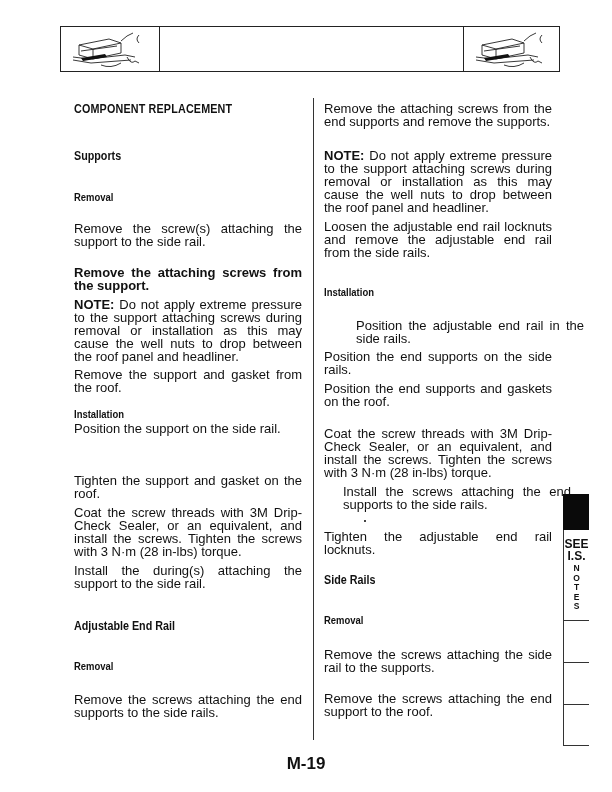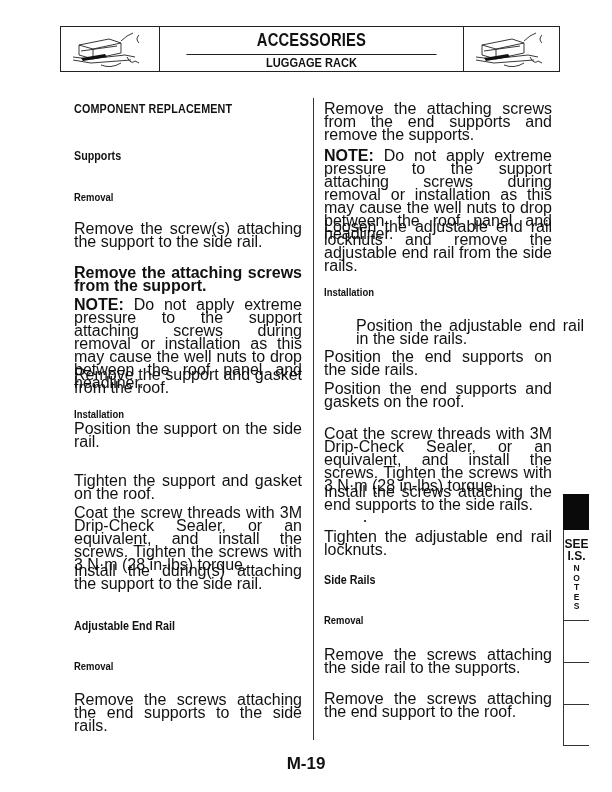--- a/index.html
+++ b/index.html
@@ -97,21 +97,21 @@
     white-space: nowrap;
   }
   .h3 {
     font-weight: bold;
     font-size: 11px;
     transform: scaleX(0.86);
     transform-origin: left center;
     white-space: nowrap;
   }
   .p {
-    font-size: 16px;
+    font-size: 13px;
     line-height: 13px;
     text-align: justify;
     text-align-last: left;
   }
   .p b { font-weight: bold; }
   .stray-dot {
     position: absolute;
     left: 364px;
     top: 520px;
     width: 1.5px;
@@ -189,24 +189,20 @@
         <path d="M12 30 L28 32 L64 28 L74 30"></path>
         <path d="M12 33 L30 36 L70 33"></path>
         <path d="M60 14 Q66 8 72 6"></path>
         <path d="M78 8 Q74 12 78 16"></path>
         <path d="M66 30 Q70 38 74 34 L78 36"></path>
         <path d="M40 38 Q50 42 60 36"></path>
       </g>
       <path d="M20 31 L44 27 L46 30 L22 34 Z" fill="#111"></path>
     </svg>
   </div>
-  <div class="header-center">
-    <div class="header-title">ACCESSORIES</div>
-    <div class="header-subtitle">LUGGAGE RACK</div>
-  </div>
   <div class="header-icon right" style="width:95px;">
     <svg viewBox="0 0 95 44" xmlns="http://www.w3.org/2000/svg">
       <g fill="none" stroke="#222" stroke-width="0.9">
         <path d="M18 18 L48 12 L60 16 L32 22 Z"></path>
         <path d="M18 18 L18 28 L32 32 L32 22"></path>
         <path d="M32 32 L60 26 L60 16"></path>
         <path d="M20 24 L56 19"></path>
         <path d="M12 30 L28 32 L64 28 L74 30"></path>
         <path d="M12 33 L30 36 L70 33"></path>
         <path d="M60 14 Q66 8 72 6"></path>
@@ -259,21 +255,21 @@
   </div>
 
   <div class="blk p" style="top:122px;">Loosen the adjustable end rail locknuts and remove the adjustable end rail from the side rails.</div>
 
   <div class="blk h3" style="top:188px;">Installation</div>
 
   <div class="blk p" style="top:221px;padding-left:32px;">Position the adjustable end rail in the side rails.</div>
   <div class="blk p" style="top:252px;">Position the end supports on the side rails.</div>
   <div class="blk p" style="top:284px;">Position the end supports and gaskets on the roof.</div>
   <div class="blk p" style="top:329px;">Coat the screw threads with 3M Drip-Check Sealer, or an equivalent, and install the screws. Tighten the screws with 3 N·m (28 in-lbs) torque.</div>
-  <div class="blk p" style="top:387px;">Install the screws attaching the end supports to the side rails.</div>
+  <div class="blk p" style="top:387px;margin-left:19px;">Install the screws attaching the end supports to the side rails.</div>
   <div class="blk p" style="top:432px;">Tighten the adjustable end rail locknuts.</div>
 
   <div class="blk h2" style="top:475px;">Side Rails</div>
 
   <div class="blk h3" style="top:516px;">Removal</div>
 
   <div class="blk p" style="top:550px;">Remove the screws attaching the side rail to the supports.</div>
   <div class="blk p" style="top:588px;margin-top:6px;">Remove the screws attaching the end support to the roof.</div>
 </div>
 

